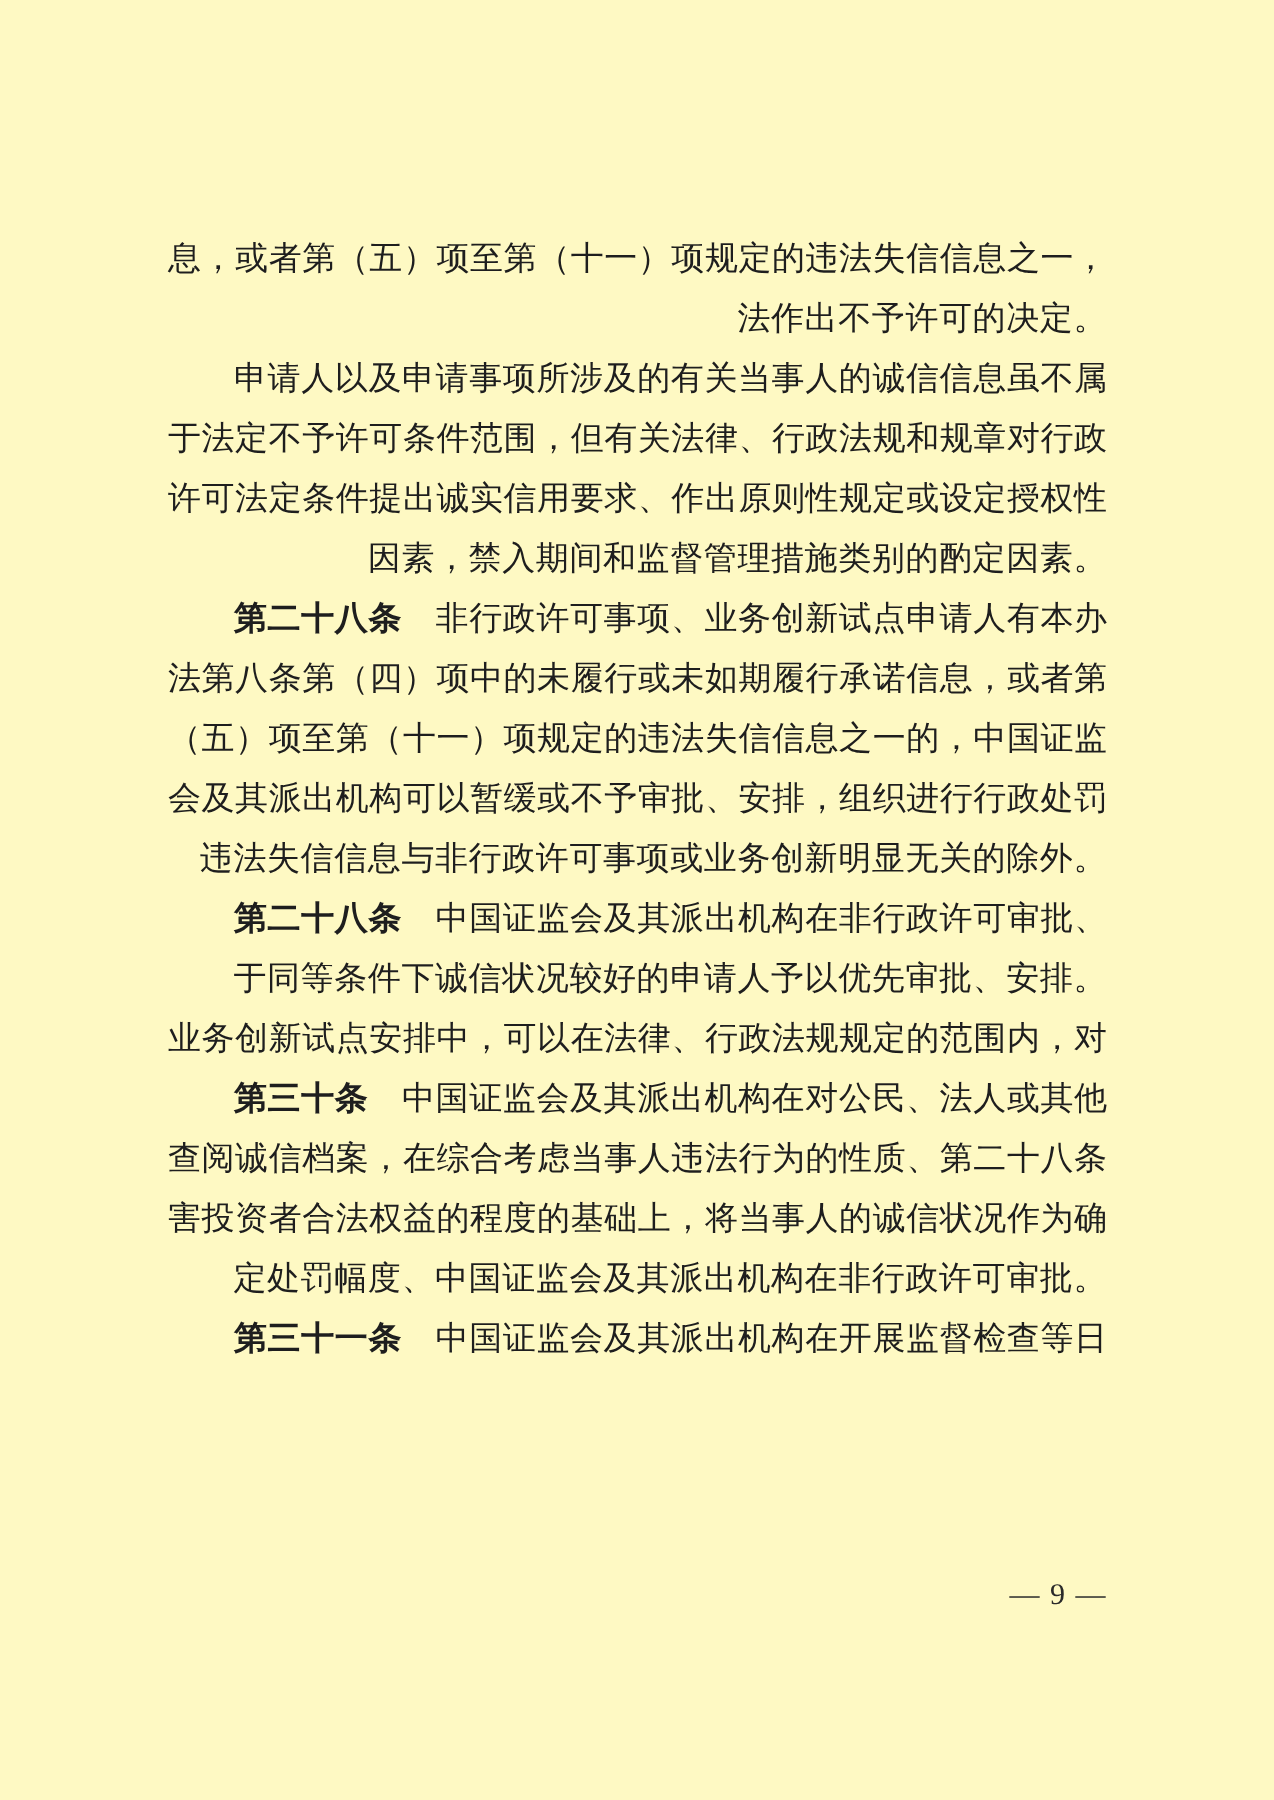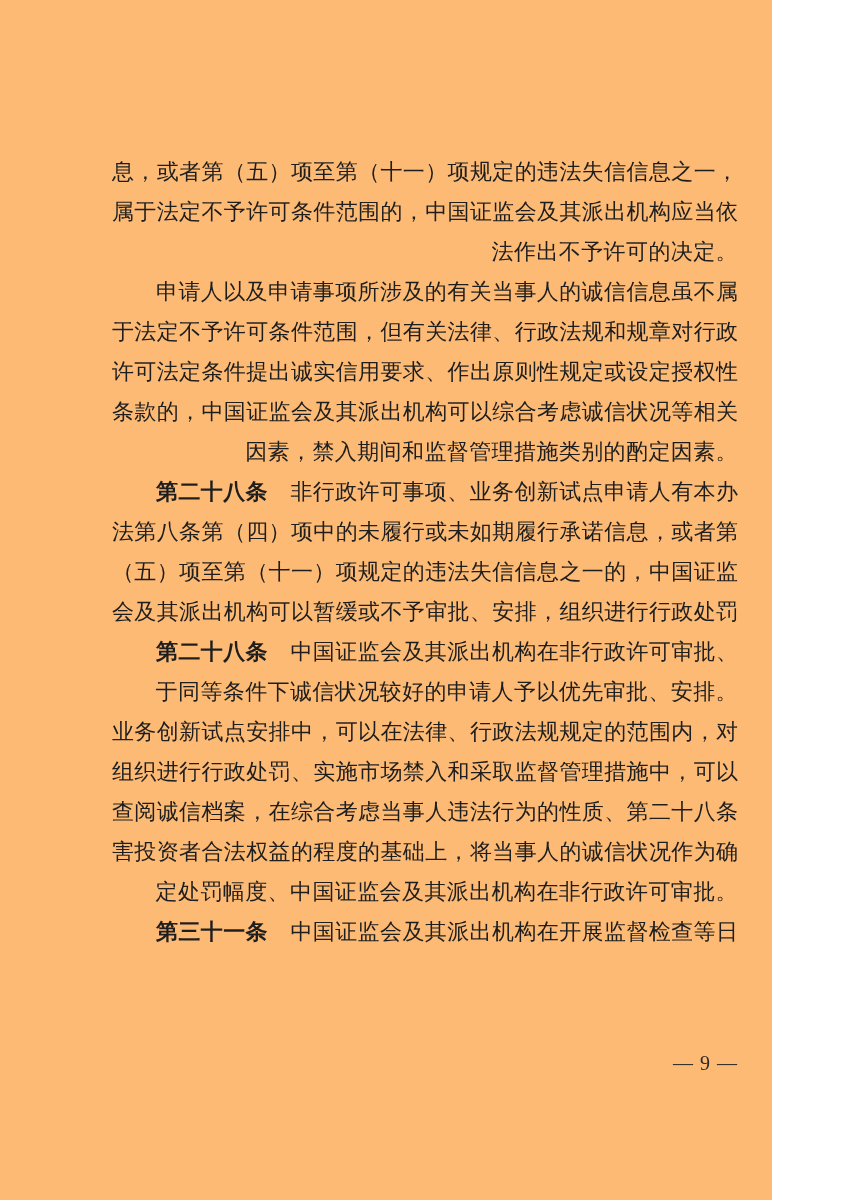--- a/index.html
+++ b/index.html
@@ -2,23 +2,23 @@
 <html><head>
 <meta charset="utf-8">
 <style>
   html, body {
     margin: 0;
     padding: 0;
     background: #ffffff;
   }
   .page {
     position: relative;
-    width: 772px;
+    width: 849px;
     height: 1200px;
-    background: #fdba74;
+    background: #fef9c3;
     overflow: hidden;
     font-family: "Liberation Serif", "DejaVu Serif", serif;
     color: #1e1e1e;
   }
   .textblock {
     position: absolute;
     left: 112px;
     top: 152px;
     width: 626px;
   }
@@ -57,39 +57,38 @@
     color: #2a2a2a;
   }
 </style>
 </head>
 <body>
 
 <div class="page">
   <div class="textblock">
 
     <div class="line fill">息，或者第（五）项至第（十一）项规定的违法失信信息之一，</div>
-    <div class="line fill">属于法定不予许可条件范围的，中国证监会及其派出机构应当依</div>
     <div class="line end">法作出不予许可的决定。</div>
 
     <div class="line fill indent">申请人以及申请事项所涉及的有关当事人的诚信信息虽不属</div>
     <div class="line fill">于法定不予许可条件范围，但有关法律、行政法规和规章对行政</div>
     <div class="line fill">许可法定条件提出诚实信用要求、作出原则性规定或设定授权性</div>
-    <div class="line fill">条款的，中国证监会及其派出机构可以综合考虑诚信状况等相关</div>
     <div class="line end">因素，禁入期间和监督管理措施类别的酌定因素。</div>
 
     <div class="line fill indent"><span class="art">第二十八条</span><span>　非行政许可事项、业务创新试点申请人有本办</span></div>
     <div class="line fill">法第八条第（四）项中的未履行或未如期履行承诺信息，或者第</div>
     <div class="line fill">（五）项至第（十一）项规定的违法失信信息之一的，中国证监</div>
     <div class="line fill">会及其派出机构可以暂缓或不予审批、安排，组织进行行政处罚</div>
+    <div class="line end">违法失信信息与非行政许可事项或业务创新明显无关的除外。</div>
 
     <div class="line fill indent"><span class="art">第二十八条</span><span>　中国证监会及其派出机构在非行政许可审批、</span></div>
     <div class="line end">于同等条件下诚信状况较好的申请人予以优先审批、安排。</div>
     <div class="line fill">业务创新试点安排中，可以在法律、行政法规规定的范围内，对</div>
 
-    <div class="line fill">组织进行行政处罚、实施市场禁入和采取监督管理措施中，可以</div>
+    <div class="line fill indent"><span class="art">第三十条</span><span>　中国证监会及其派出机构在对公民、法人或其他</span></div>
     <div class="line fill">查阅诚信档案，在综合考虑当事人违法行为的性质、第二十八条</div>
     <div class="line fill">害投资者合法权益的程度的基础上，将当事人的诚信状况作为确</div>
     <div class="line end">定处罚幅度、中国证监会及其派出机构在非行政许可审批。</div>
 
     <div class="line fill indent"><span class="art">第三十一条</span><span>　中国证监会及其派出机构在开展监督检查等日</span></div>
 
   </div>
 
   <div class="pagenum">— 9 —</div>
 </div>

